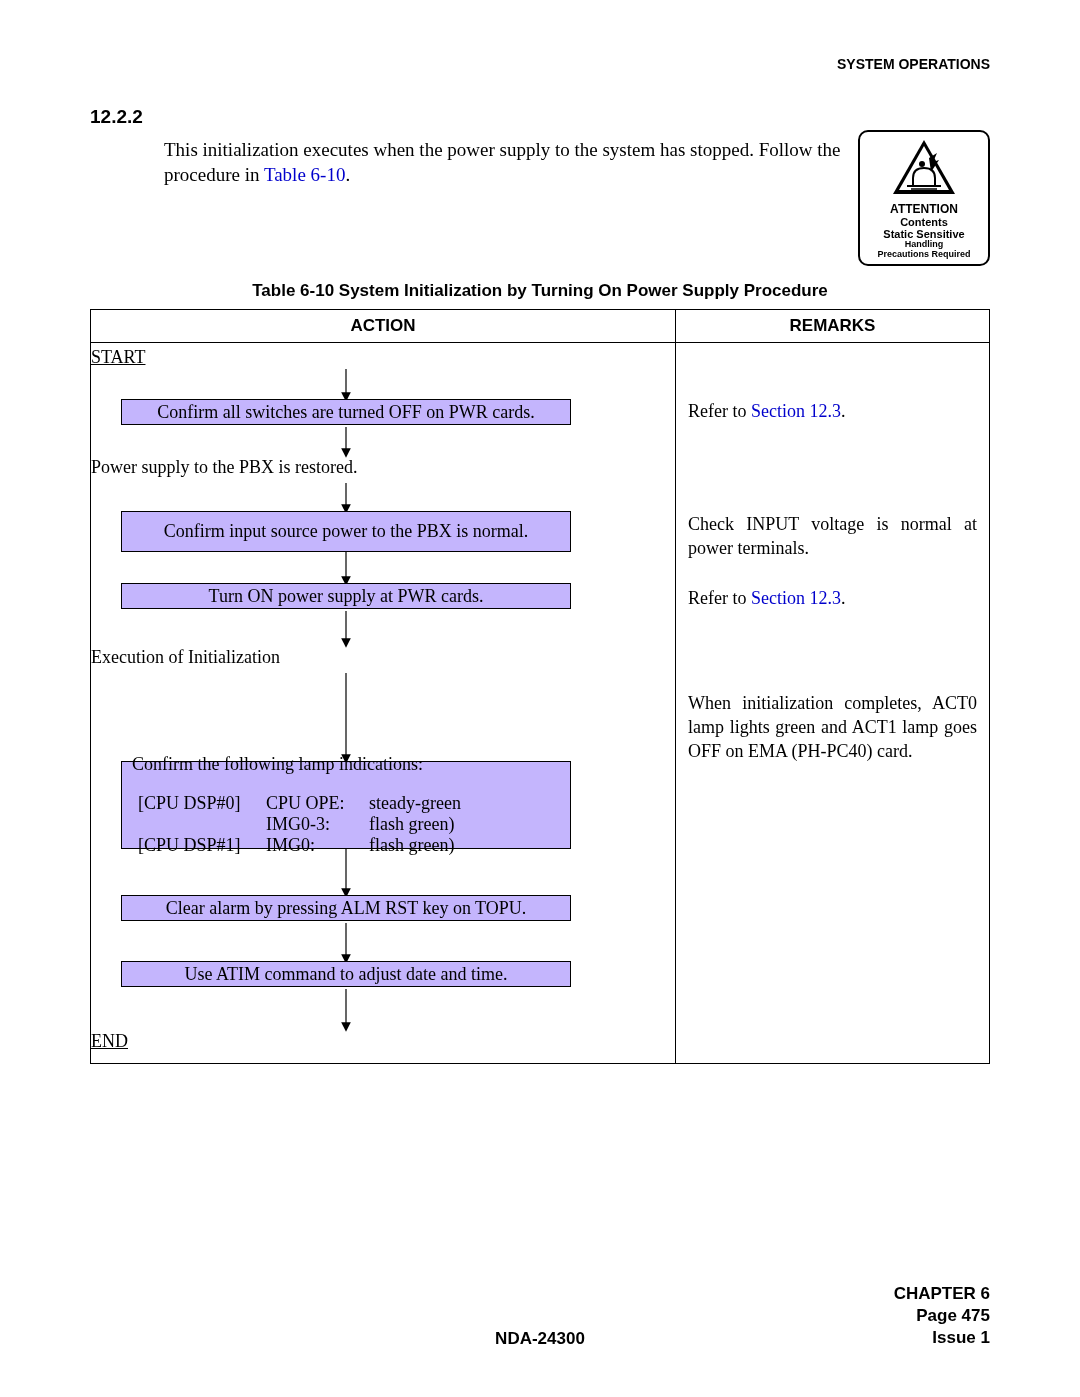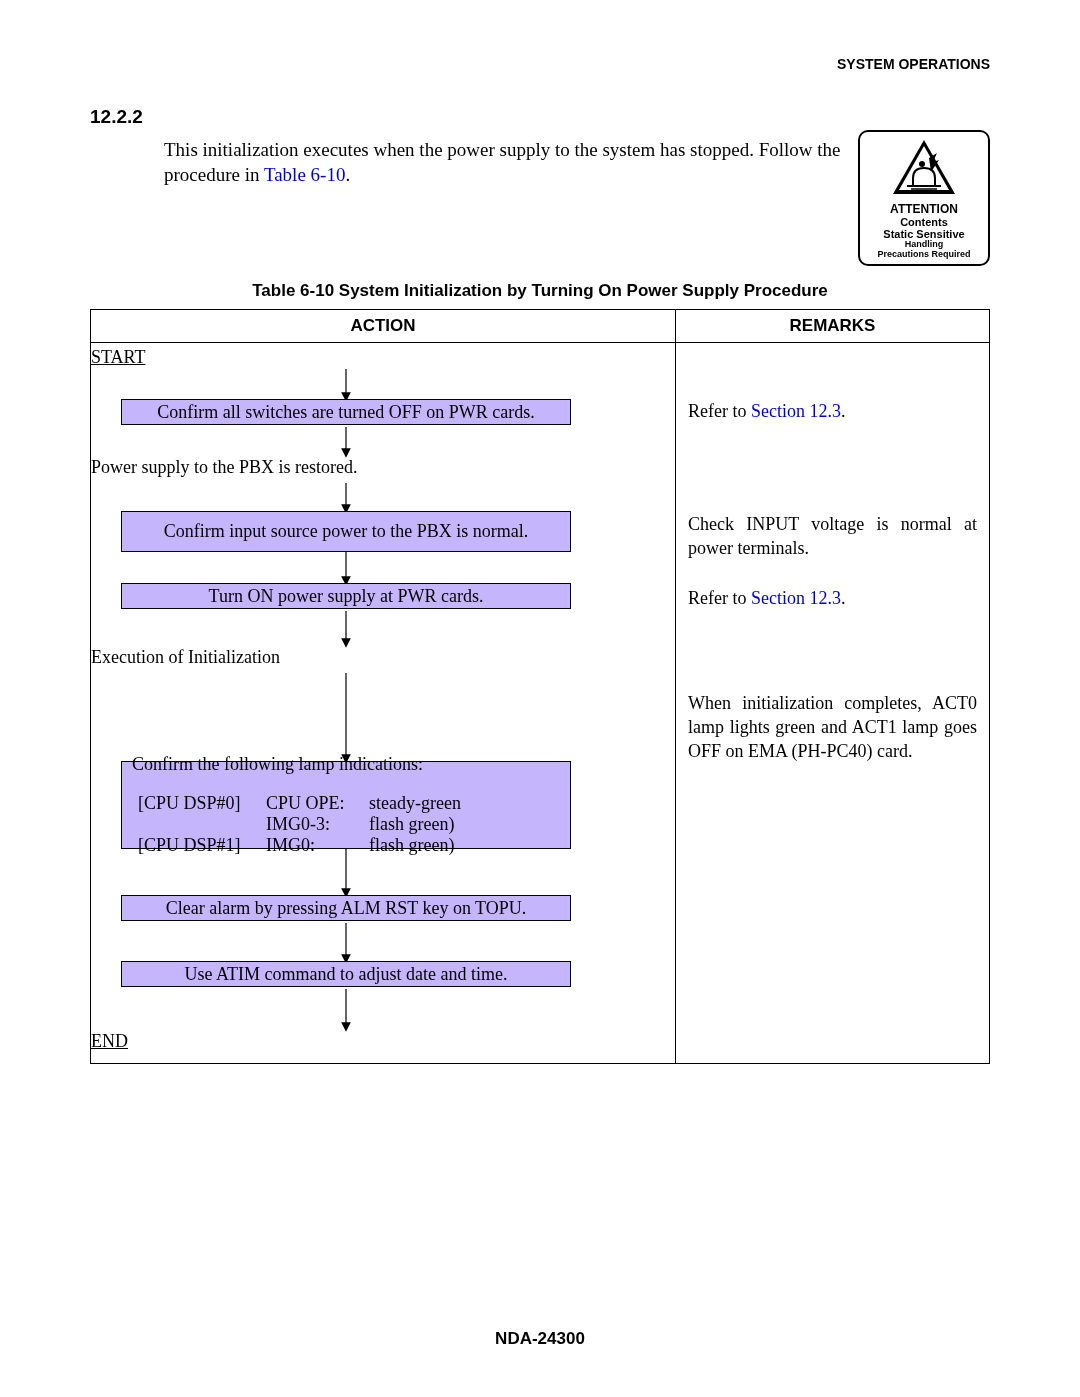--- a/index.html
+++ b/index.html
@@ -232,15 +232,20 @@
         </div>
         <div class="remarks-block" style="margin-top:80px;">When initialization completes, ACT0 lamp lights green and ACT1 lamp goes OFF on EMA (PH-PC40) card.</div>
       </td>
     </tr>
   </tbody>
     </table>
 
   <div class="footer">
     <div></div>
     <div class="footer-center">NDA-24300</div>
+    <div class="footer-right">
+      <div>CHAPTER 6</div>
+      <div>Page 475</div>
+      <div>Issue 1</div>
+    </div>
   </div>
 
 </div>
 
 </body></html>

